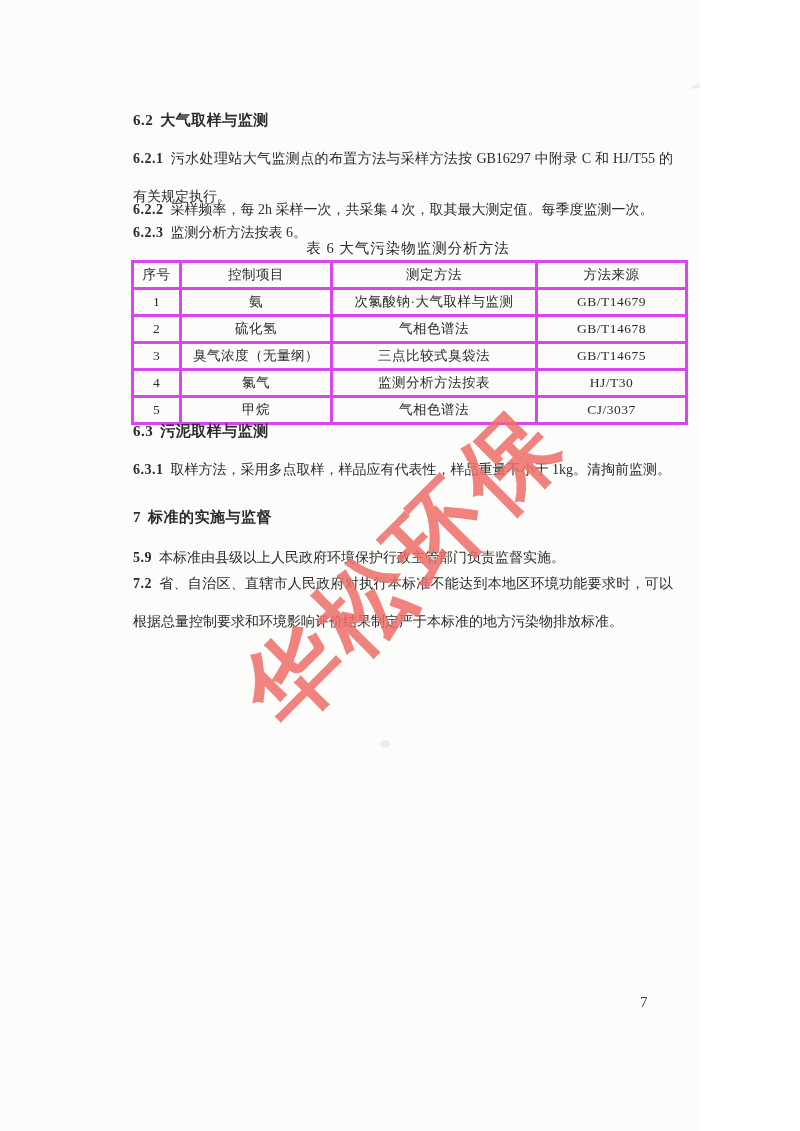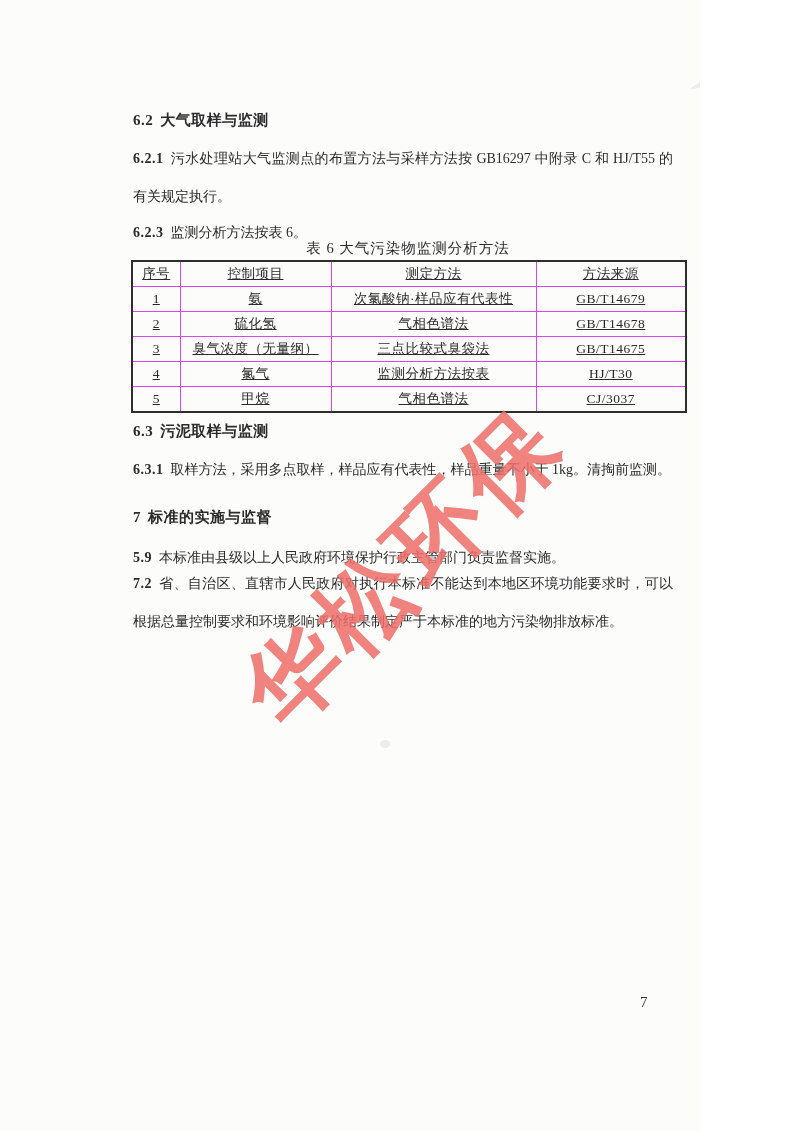--- a/index.html
+++ b/index.html
@@ -23,26 +23,26 @@
   .caption {
     position:absolute; left:131px; top:239px; width:554px;
     text-align:center; font-size:14.5px; font-weight:normal; letter-spacing:1px;
   }
   table.t6 {
     position:absolute; left:131px; top:260px; width:554px;
     border-collapse:collapse; table-layout:fixed;
     border:2px solid #2e2e2e;
   }
   table.t6 th, table.t6 td {
-    border:1px solid #d946ef;
+    border:3px solid #d946ef;
     height:24px; padding:0 4px;
     text-align:center; vertical-align:middle;
     font-size:13.5px; font-weight:normal;
     letter-spacing:0.5px;
-    overflow:hidden; white-space:nowrap;text-decoration:underline;
+    overflow:hidden; white-space:nowrap;
   }
   .watermark {
     position:absolute; left:192px; top:517px; width:424px; height:100px;
     line-height:100px; text-align:center; white-space:nowrap;
     transform:rotate(-45deg);
     font-family:"Liberation Sans","DejaVu Sans",sans-serif;
     font-weight:bold; font-size:94px; letter-spacing:7px;
     color:#ee6e69; opacity:0.85;
     z-index:5; pointer-events:none;
   }
@@ -61,20 +61,23 @@
   <div class="page-edge"></div>
 
   <div class="blk heading" style="top:111px">
     <span class="num">6.2</span><span>大气取样与监测</span>
   </div>
 
   <p class="blk para" style="top:140px">
     <span class="num">6.2.1</span><span>污水处理站大气监测点的布置方法与采样方法按 GB16297 中附录 C 和 HJ/T55 的有关规定执行。</span>
   </p>
 
+  <p class="blk para" style="top:191px">
+    <span class="num">6.2.2</span><span>采样频率，每 2h 采样一次，共采集 4 次，取其最大测定值。每季度监测一次。</span>
+  </p>
 
   <p class="blk para" style="top:214px">
     <span class="num">6.2.3</span><span>监测分析方法按表 6。</span>
   </p>
 
   <div class="caption">表 6 大气污染物监测分析方法</div>
 
   <table class="t6">
     <colgroup>
       <col style="width:48px">
@@ -87,21 +90,21 @@
         <th>序号</th>
         <th>控制项目</th>
         <th>测定方法</th>
         <th>方法来源</th>
       </tr>
     </thead>
     <tbody>
       <tr>
         <td>1</td>
         <td>氨</td>
-        <td>次氯酸钠·样品应有代表性</td>
+        <td>次氯酸钠·大气取样与监测</td>
         <td>GB/T14679</td>
       </tr>
       <tr>
         <td>2</td>
         <td>硫化氢</td>
         <td>气相色谱法</td>
         <td>GB/T14678</td>
       </tr>
       <tr>
         <td>3</td>

